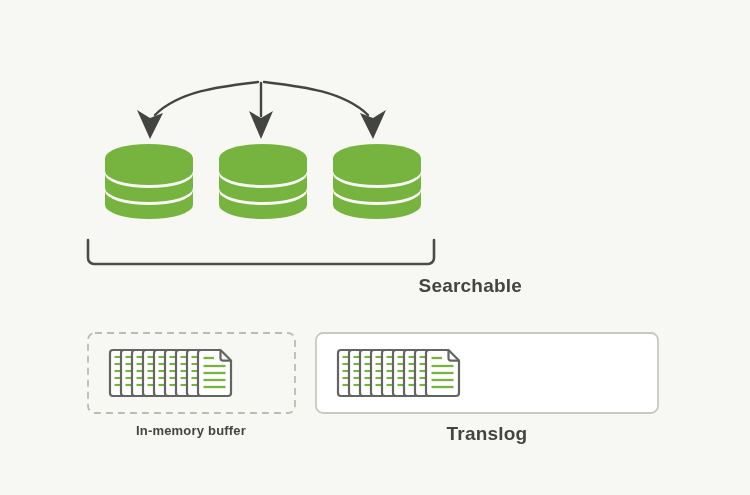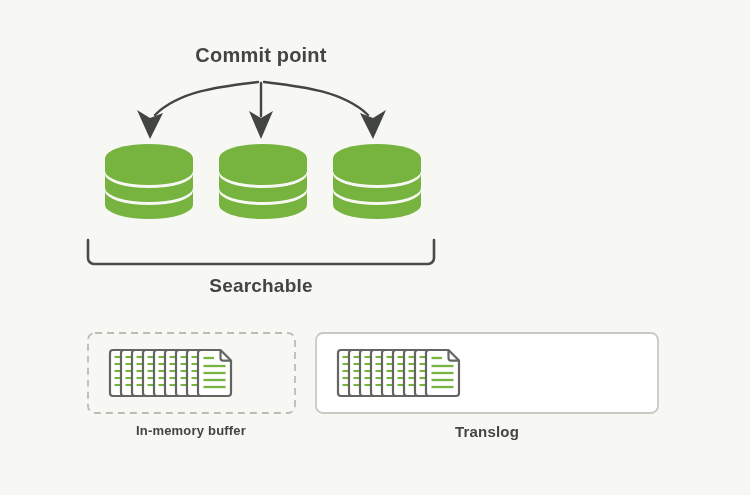--- a/index.html
+++ b/index.html
@@ -39,33 +39,34 @@
     width: 522px;
     font-size: 20px;
     letter-spacing: 0.2px;
   }
   #searchable-label {
     left: 0;
     top: 275px;
     width: 522px;
     font-size: 19px;
     letter-spacing: 0.2px;
+    text-align: right;
   }
   #in-memory-buffer-label {
     left: 60px;
     top: 423px;
     width: 262px;
     font-size: 13px;
     letter-spacing: 0.2px;
   }
   #translog-label {
     left: 316px;
     top: 423px;
     width: 342px;
-    font-size: 15px;
+    font-size: 19px;
     letter-spacing: 0.2px;
   }
 </style>
 </head>
 <body>
 
 <div id="diagram-root">
 
   <svg id="scene" viewBox="0 0 750 495" xmlns="http://www.w3.org/2000/svg">
 
@@ -221,21 +222,20 @@
     </g>
 
     <g>
       <rect x="316" y="333" width="342" height="80" rx="7" ry="7" fill="#ffffff" stroke="#c6cac1" stroke-width="1.8"></rect>
       <g transform="translate(338,350)">
         <use href="#doc-stack" xlink:href="#doc-stack"></use>
       </g>
     </g>
   </svg>
 
-  <div class="label" id="commit-point-label">Commit point</div>
 
   <div class="label" id="searchable-label">Searchable</div>
 
   <div class="label" id="in-memory-buffer-label">In-memory buffer</div>
 
   <div class="label" id="translog-label">Translog</div>
 
 </div>
 
 </body></html>

